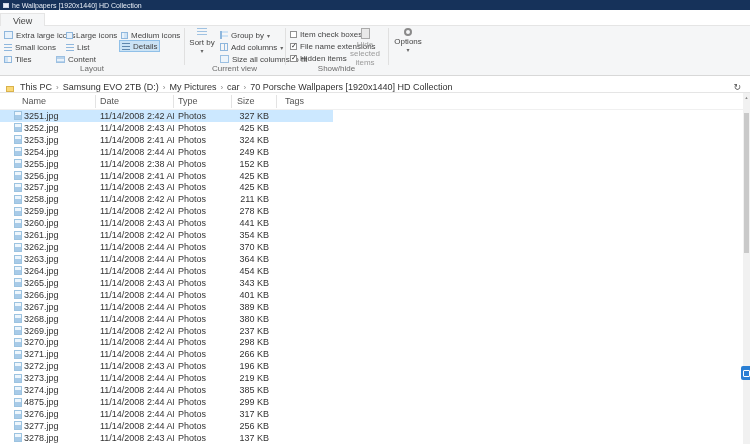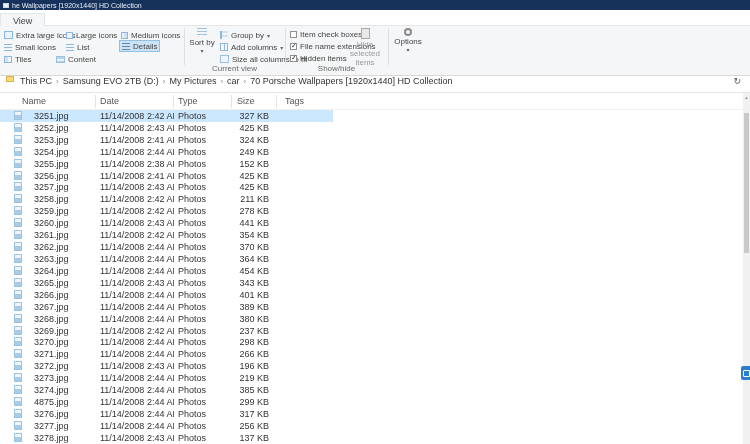--- a/index.html
+++ b/index.html
@@ -42,21 +42,21 @@
   .ic-content{width:9px;height:7px;border:1px solid #9cc0e2;background:repeating-linear-gradient(to bottom,#b8d2ea 0 2px,#e8f2fb 2px 4px)}
   .ic-sort{width:10px;height:9px;background:repeating-linear-gradient(to bottom,#9fc2e2 0 1px,transparent 1px 3px)}
   .ic-group{width:8px;height:8px;border-left:2px solid #8fb7dd;background:repeating-linear-gradient(to bottom,#cfe3f5 0 2px,transparent 2px 4px)}
   .ic-addcol{width:8px;height:8px;border:1px solid #8fb7dd;background:linear-gradient(90deg,transparent 3px,#8fb7dd 3px,#8fb7dd 4px,transparent 4px)}
   .ic-fit{width:9px;height:8px;border:1px solid #9cc0e2;background:#eef5fb}
   .ic-hide{width:9px;height:11px;border:1px solid #aaa;background:#e9e9e9}
   .ic-gear{width:8px;height:8px;border:2px solid #8a8a8a;border-radius:50%;background:#f5f6f7}
 
   
   .addressbar{position:absolute;top:76px;left:0;right:0;height:17px;background:#fff;
-    border-bottom:1px solid #e5e5e5;display:flex;align-items:flex-start;padding:0 4px;font-size:9px;color:#333}
+    border-bottom:1px solid #e5e5e5;display:flex;align-items:flex-end;padding:0 4px;font-size:9px;color:#333}
   .folder-icon{width:8px;height:6px;background:#fbd978;border:1px solid #d9b24c;margin:0 4px 0 2px;flex:none}
   .breadcrumbs{display:flex;align-items:center;flex:1;overflow:hidden;white-space:nowrap}
   .crumb{padding:0 2px;cursor:default}
   .crumbsep{color:#888;padding:0 2px;font-size:8px}
   .refresh{font-size:9px;color:#555;padding:0 5px;flex:none}
   .searchbox{width:112px;height:13px;border:1px solid #d6d6d6;display:flex;align-items:center;flex:none;margin-right:2px;background:#fff}
   .searchbox input{border:none;outline:none;flex:1;font-size:8px;color:#777;padding:0 3px;min-width:0;
     font-family:"Liberation Sans","DejaVu Sans",sans-serif}
   .mag{width:5px;height:5px;border:1px solid #777;border-radius:50%;position:relative;margin-right:4px;flex:none}
   .mag::after{content:"";position:absolute;width:3px;height:1px;background:#777;transform:rotate(45deg);right:-2px;bottom:-1px}
@@ -69,21 +69,21 @@
   .hc-date{width:78px;padding-left:4px}
   .hc-type{width:58px;padding-left:4px}
   .hc-size{width:45px;padding-left:5px}
   .hc-tags{width:55px;padding-left:8px}
 
   
   .rows{position:absolute;top:110px;left:0;right:7px;bottom:0;overflow:hidden}
   .row{display:flex;align-items:center;height:11.93px;width:333px;padding-left:14px;font-size:9px;color:#333}
   .row.selected{background:#cce8ff}
   .c{white-space:nowrap;overflow:hidden}
-  .c.name{width:82px;display:flex;align-items:flex-start;gap:12px}
+  .c.name{width:82px;display:flex;align-items:center;gap:2px}
   .c.date{width:78px;padding-left:4px;color:#333}
   .c.type{width:58px;padding-left:4px}
   .c.size{width:45px;text-align:right;padding-right:8px}
   .c.tags{width:55px}
   .fic{width:8px;height:9px;flex:none;border:1px solid #9cc3e0;
     background:linear-gradient(#eef6fc 0 3px,#a8cbe8 3px)}
 
   
   .scrollbar{position:absolute;top:93px;right:0;width:7px;bottom:0;background:#f1f1f1}
   .scroll-up{height:9px;font-size:4px;color:#888;text-align:center;line-height:9px}
@@ -132,20 +132,21 @@
     <span>Content</span>
   </div>
   <div class="rbtn" style="left:119px;top:3px">
     <span class="ic ic-md"></span>
     <span>Medium icons</span>
   </div>
   <div class="rbtn selected" style="left:119px;top:14px">
     <span class="ic ic-lines-dk"></span>
     <span>Details</span>
   </div>
+  <div class="grplabel" style="left:0;width:184px">Layout</div>
 
   <div class="sep" style="left:184px"></div>
 
   <div class="vbtn" style="left:189px;top:2px;width:26px">
     <span class="ic ic-sort"></span>
     <span>Sort by</span>
     <span class="caret">▾</span>
   </div>
   <div class="rbtn" style="left:218px;top:3px">
     <span class="ic ic-group"></span>

